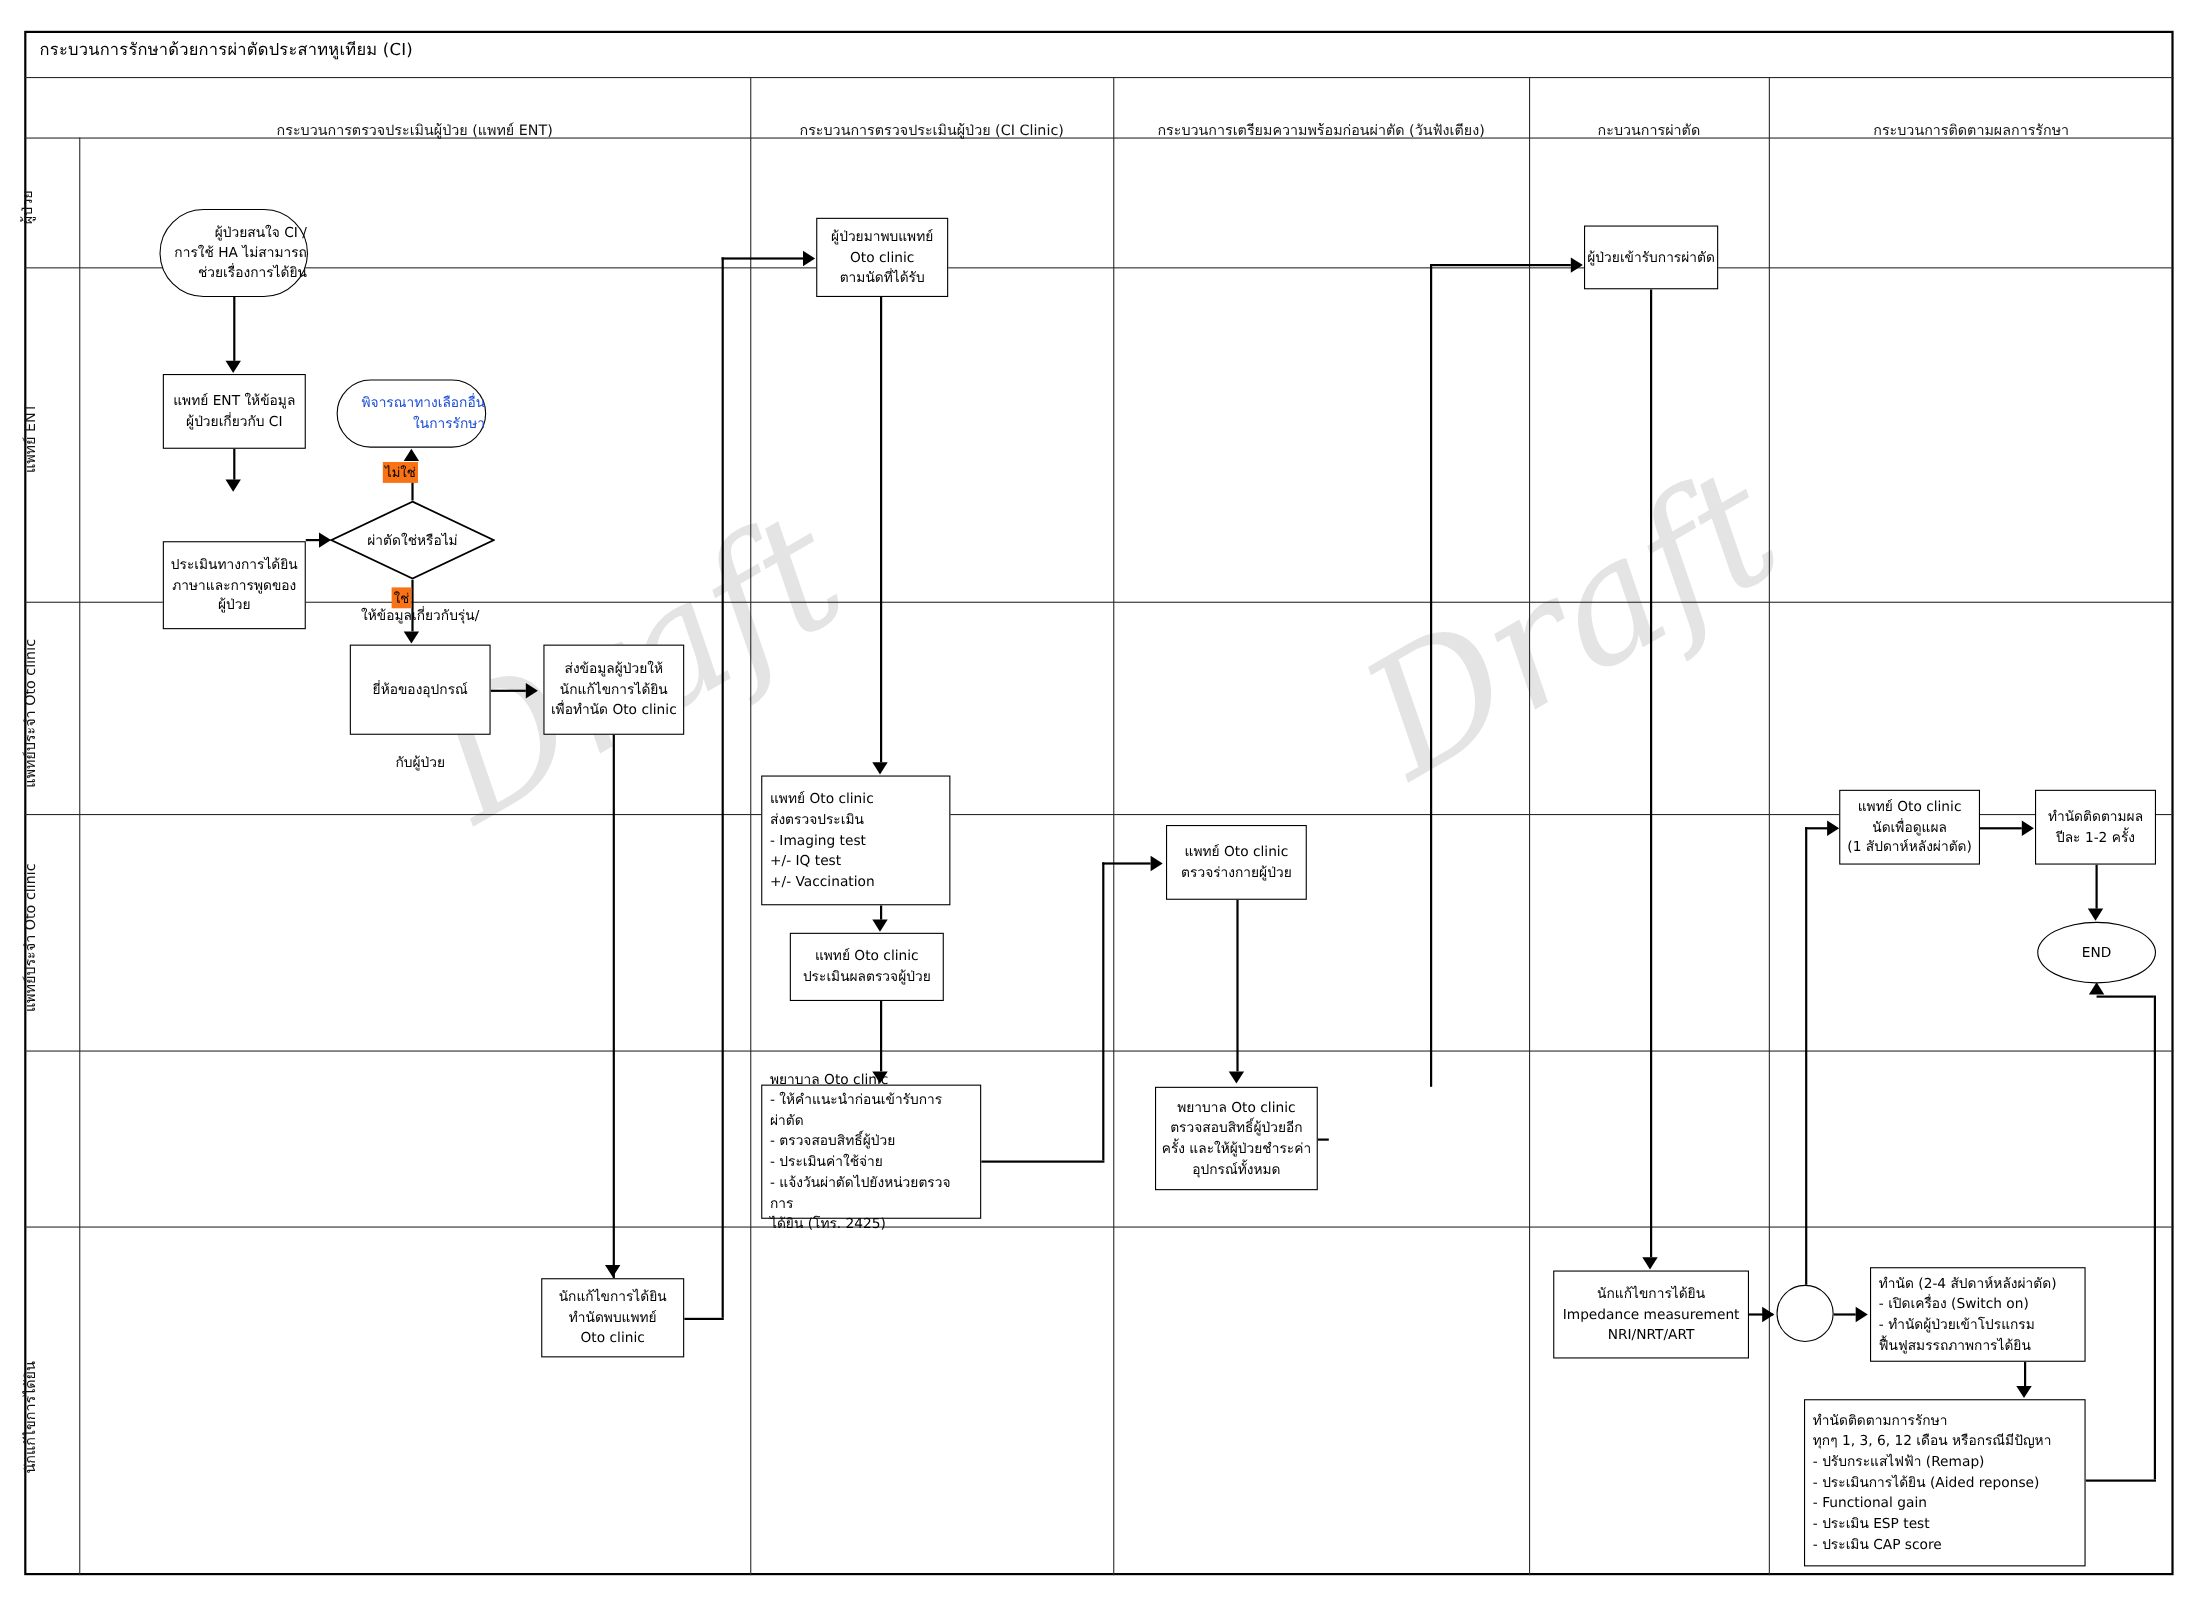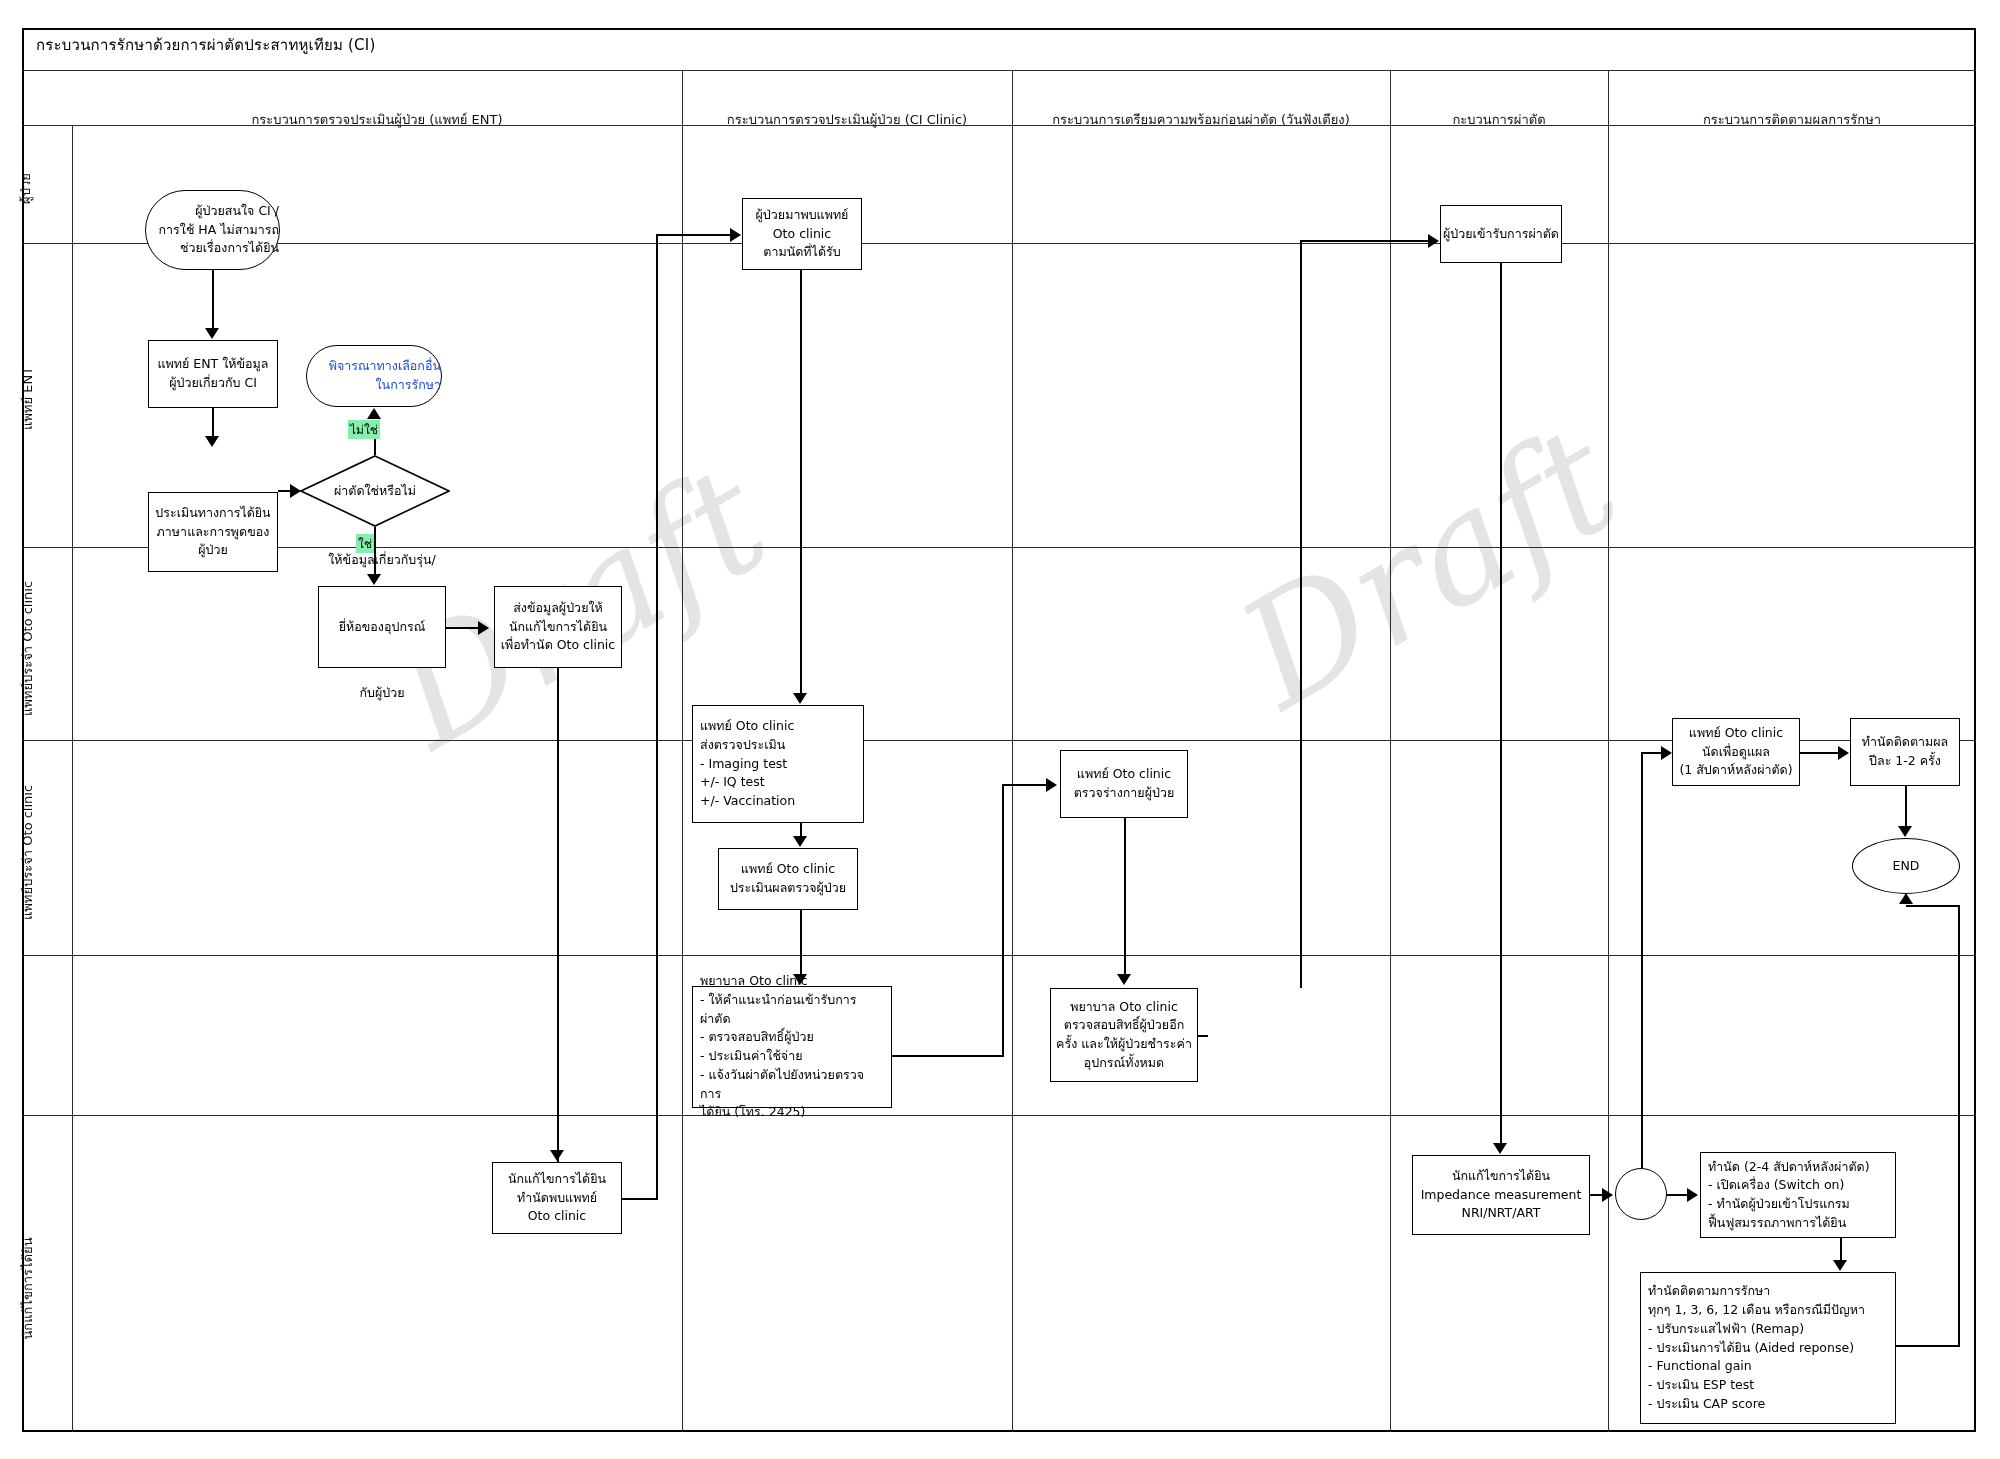--- a/index.html
+++ b/index.html
@@ -153,21 +153,21 @@
   }
   .arrow.right {
     border-top: 7px solid transparent;
     border-bottom: 7px solid transparent;
     border-left: 11px solid #000;
   }
 
   .edge-label {
     position: absolute;
     font-size: 12px;
-    background: #86efac;
+    background: #f97316;
     padding: 0 2px;
     z-index: 4;
     white-space: nowrap;
   }
 
   .node-line { display: block; white-space: nowrap; }
   .node.left .node-line { white-space: normal; }
 </style>
 </head>
 <body>

